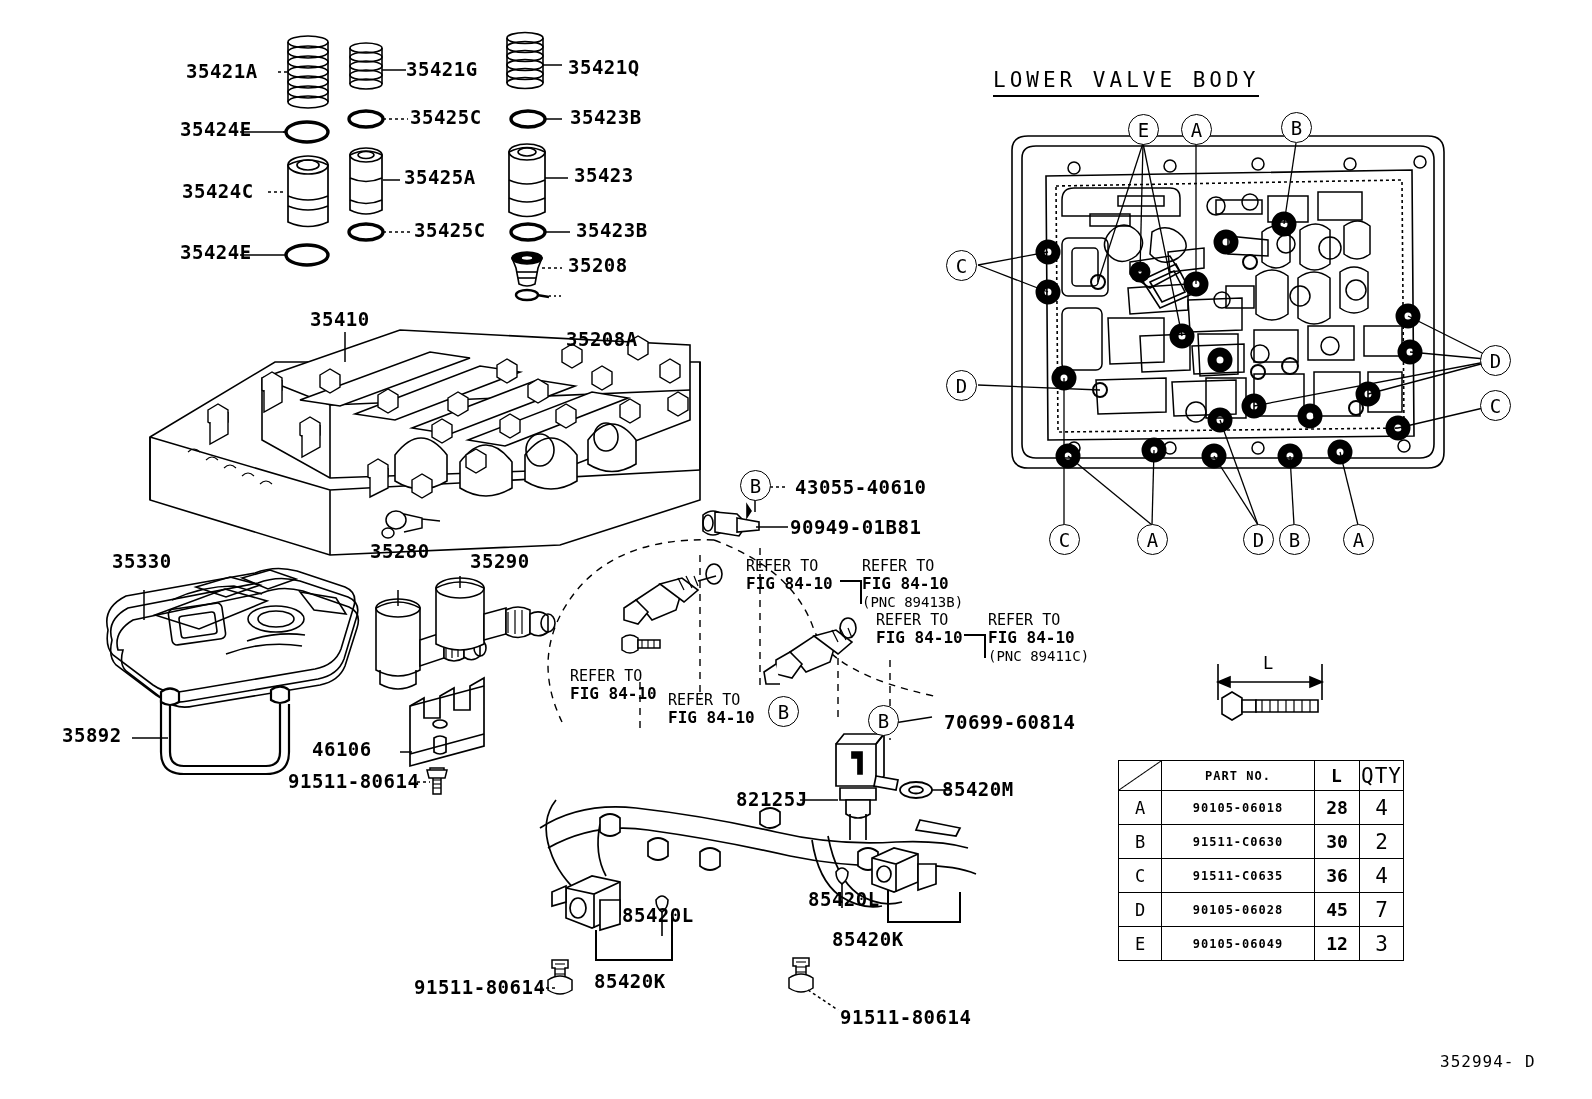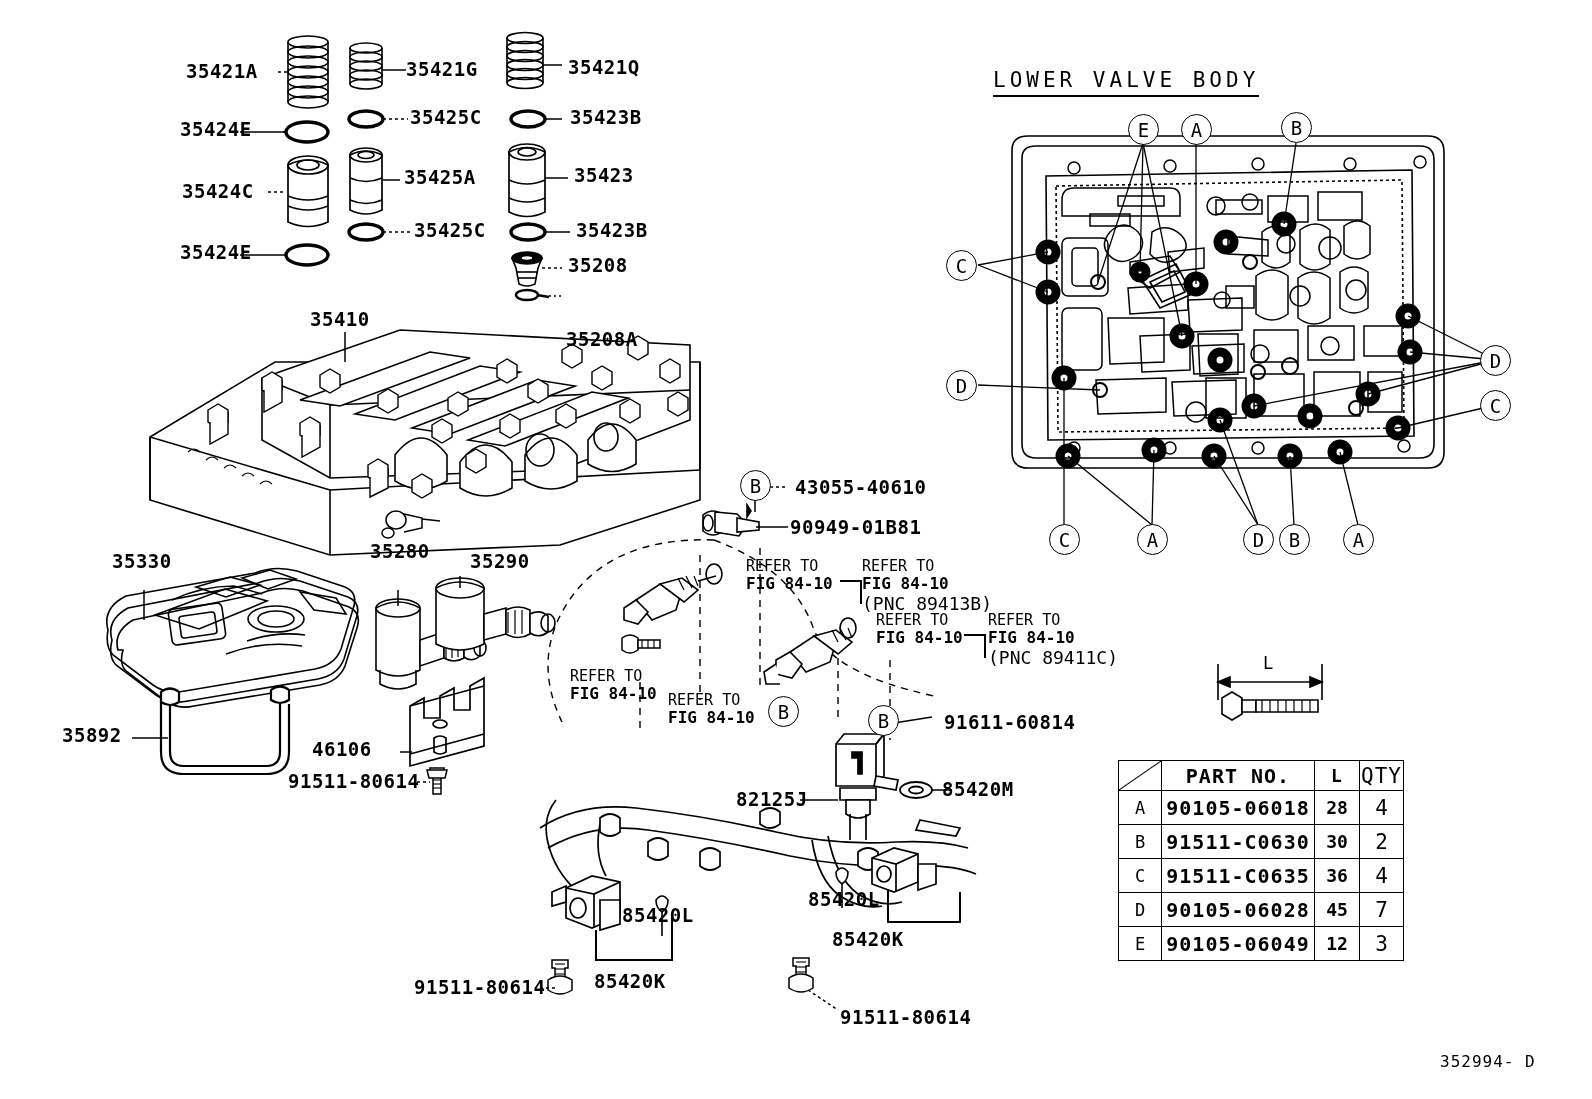--- a/index.html
+++ b/index.html
@@ -21,21 +21,21 @@
   .lbl.sm{font-size:17px;}
   .refer{
     position:absolute;
     font-family:"DejaVu Sans Mono","Liberation Mono",monospace;
     font-size:15px;
     line-height:1.15;
     white-space:nowrap;
     letter-spacing:0px;
   }
   .refer b{font-weight:bold;font-size:16px;}
-  .refer .pnc{font-size:18px;margin-top:48px;}
+  .refer .pnc{font-size:14px;margin-top:48px;}
   .ttl{
     position:absolute;
     font-family:"DejaVu Sans Mono","Liberation Mono",monospace;
     font-size:21px;
     letter-spacing:4px;
     border-bottom:2px solid #000;
     padding-bottom:3px;
     white-space:nowrap;
   }
   .fig{
@@ -58,21 +58,21 @@
   .tbl{
     position:absolute;border-collapse:collapse;
     font-family:"DejaVu Sans Mono","Liberation Mono",monospace;
   }
   .tbl td,.tbl th{
     border:1.6px solid #000;text-align:center;
     font-weight:normal;
   }
   .tbl .hd{font-size:17px;height:30px;letter-spacing:1px;}
   .tbl .cellkey{width:40px;font-size:17px;}
-  .tbl .cellpn{width:150px;font-size:20px;font-weight:bold;letter-spacing:1px;}
+  .tbl .cellpn{width:150px;font-size:12px;font-weight:bold;letter-spacing:1px;}
   .tbl .cellL{width:42px;font-size:18px;font-weight:bold;}
   .tbl .cellQ{width:40px;font-size:21px;}
   .tbl tbody tr{height:34px;}
   .diag-cell{position:relative;padding:0;}
   .diag-cell:after{
     content:"";position:absolute;left:0;top:0;width:100%;height:100%;
     background:linear-gradient(to bottom right,transparent 0%,transparent calc(50% - 1px),#000 50%,transparent calc(50% + 1px),transparent 100%);
   }
 </style>
 </head>
@@ -645,21 +645,21 @@
 <div class="lbl" style="left:310px;top:310px;">35410</div>
 <div class="lbl" style="left:112px;top:552px;">35330</div>
 <div class="lbl" style="left:62px;top:726px;">35892</div>
 <div class="lbl" style="left:370px;top:542px;">35280</div>
 <div class="lbl" style="left:470px;top:552px;">35290</div>
 <div class="lbl" style="left:312px;top:740px;">46106</div>
 <div class="lbl" style="left:288px;top:772px;">91511-80614</div>
 
 <div class="lbl" style="left:795px;top:478px;">43055-40610</div>
 <div class="lbl" style="left:790px;top:518px;">90949-01B81</div>
-<div class="lbl" style="left:944px;top:713px;">91611-60814</div>
+<div class="lbl" style="left:944px;top:713px;">70699-60814</div>
 <div class="lbl" style="left:736px;top:790px;">82125J</div>
 <div class="lbl" style="left:942px;top:780px;">85420M</div>
 <div class="lbl" style="left:622px;top:906px;">85420L</div>
 <div class="lbl" style="left:594px;top:972px;">85420K</div>
 <div class="lbl" style="left:414px;top:978px;">91511-80614</div>
 <div class="lbl" style="left:808px;top:890px;">85420L</div>
 <div class="lbl" style="left:832px;top:930px;">85420K</div>
 <div class="lbl" style="left:840px;top:1008px;">91511-80614</div>
 
 <div class="refer" style="left:746px;top:558px;">

